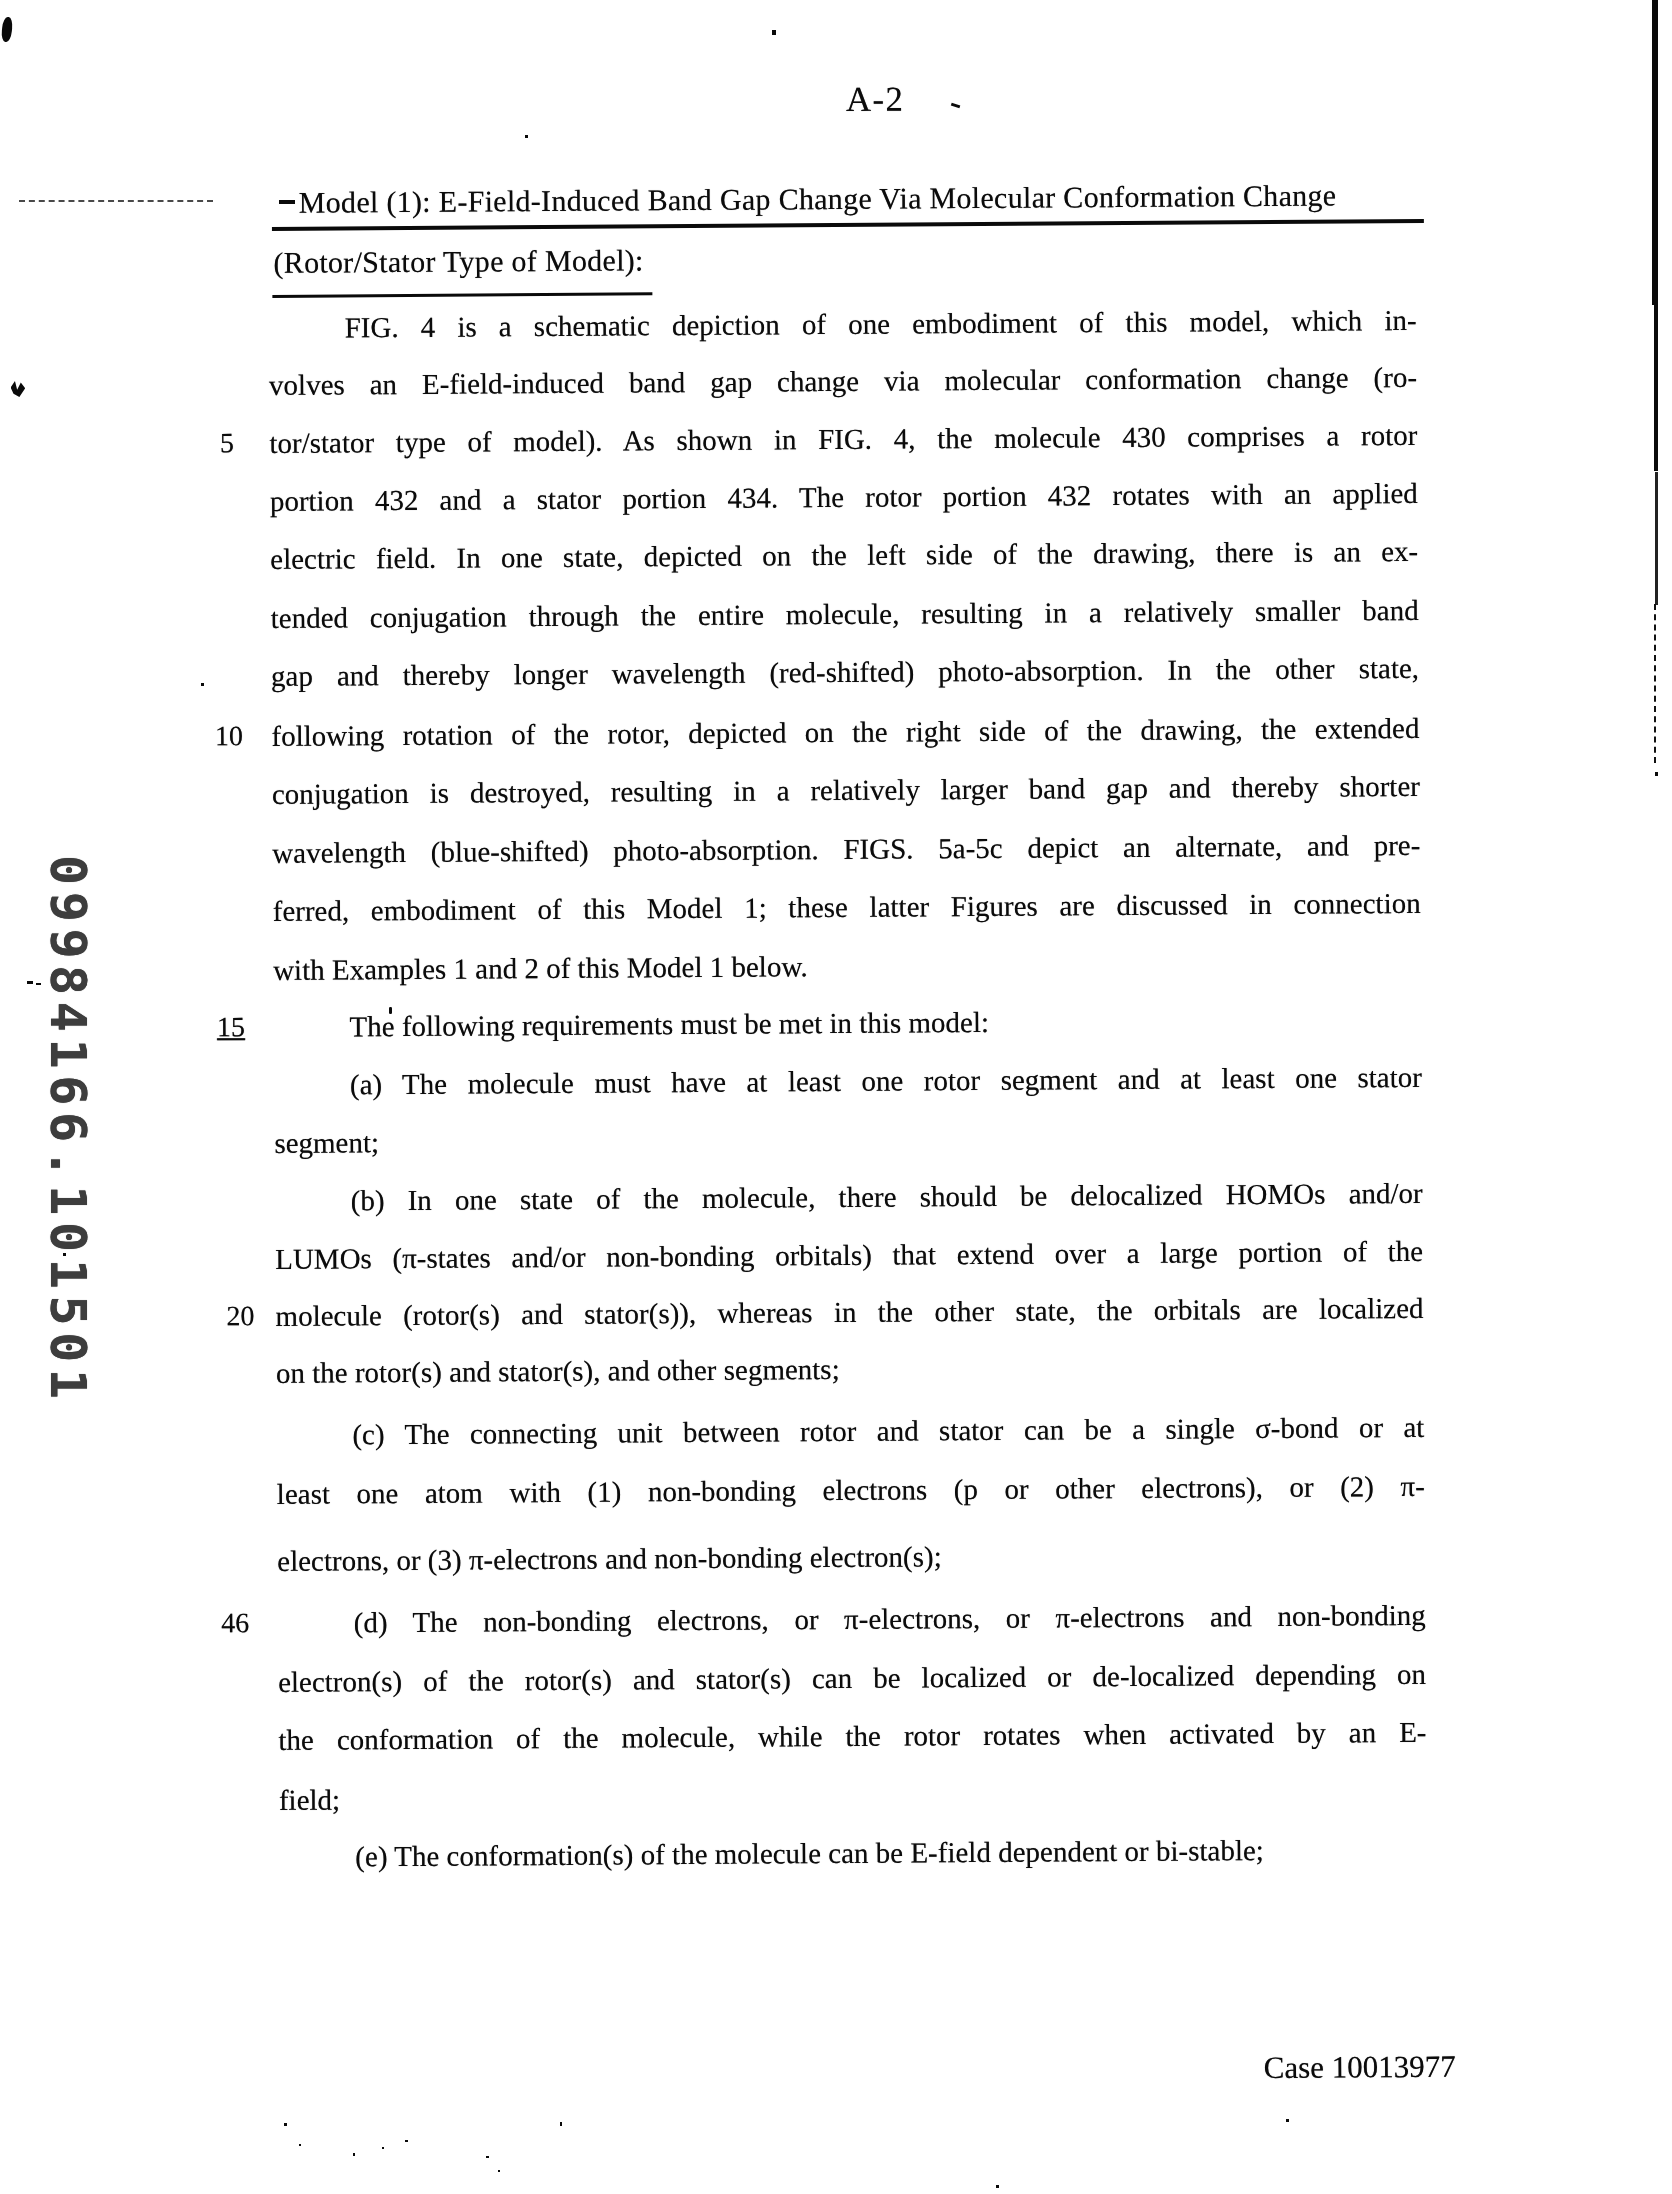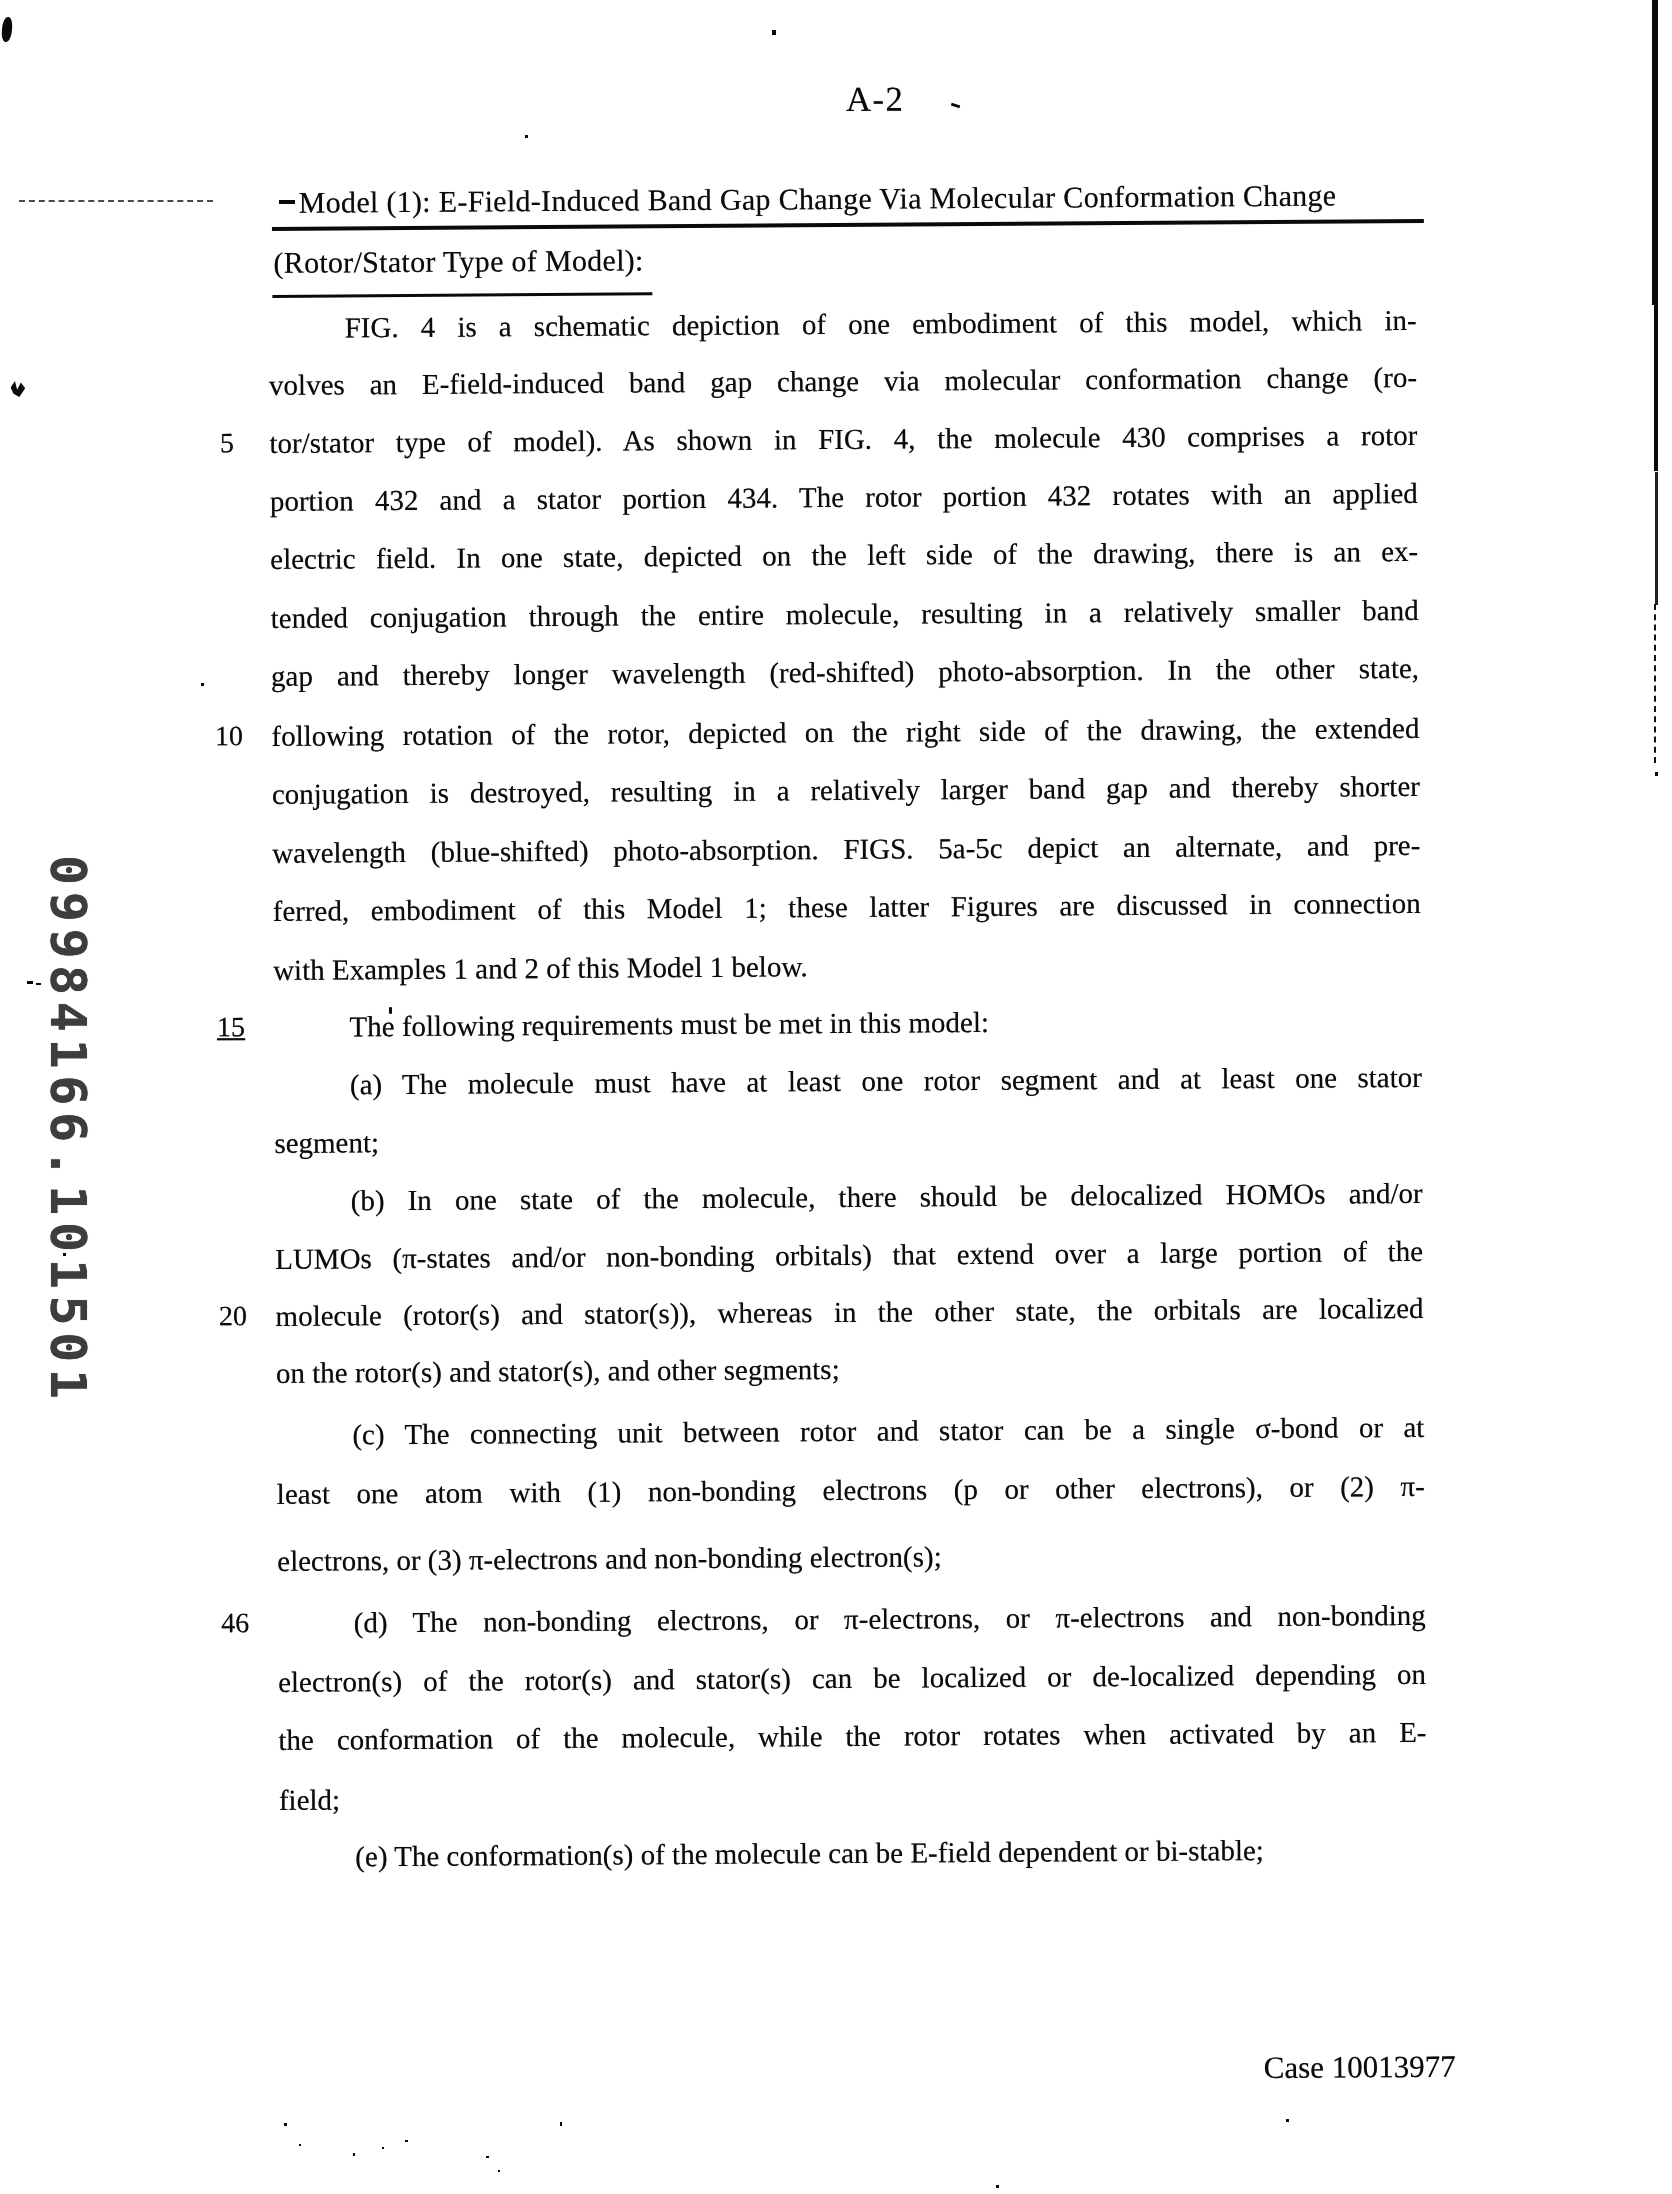--- a/index.html
+++ b/index.html
@@ -45,21 +45,21 @@
 
     <div class="h-line h1 txt">Model (1): E-Field-Induced Band Gap Change Via Molecular Conformation Change</div>
     <div class="rule" style="left:278px;top:223px;width:1152px;height:4px;"></div>
 
     <div class="h-line h2 txt">(Rotor/Stator Type of Model):</div>
     <div class="rule" style="left:278px;top:291px;width:380px;height:3.3px;"></div>
 
     <div class="lnum txt" style="top:419px;">5</div>
     <div class="lnum txt" style="top:712px;">10</div>
     <div class="lnum txt" style="top:1003px;text-decoration:underline;">15</div>
-    <div class="lnum txt" style="top:1292px;">20</div>
+    <div class="lnum txt" style="top:1292px;text-align:right;">20</div>
     <div class="lnum txt" style="top:1599px;">46</div>
 
     <div class="line j ind txt" style="top:304px;">FIG. 4 is a schematic depiction of one embodiment of this model, which in-</div>
     <div class="line j txt" style="top:361px;">volves an E-field-induced band gap change via molecular conformation change (ro-</div>
     <div class="line j txt" style="top:419px;">tor/stator type of model). As shown in FIG. 4, the molecule 430 comprises a rotor</div>
     <div class="line j txt" style="top:477px;">portion 432 and a stator portion 434. The rotor portion 432 rotates with an applied</div>
     <div class="line j txt" style="top:535px;">electric field. In one state, depicted on the left side of the drawing, there is an ex-</div>
     <div class="line j txt" style="top:594px;">tended conjugation through the entire molecule, resulting in a relatively smaller band</div>
     <div class="line j txt" style="top:652px;">gap and thereby longer wavelength (red-shifted) photo-absorption. In the other state,</div>
     <div class="line j txt" style="top:712px;">following rotation of the rotor, depicted on the right side of the drawing, the extended</div>

